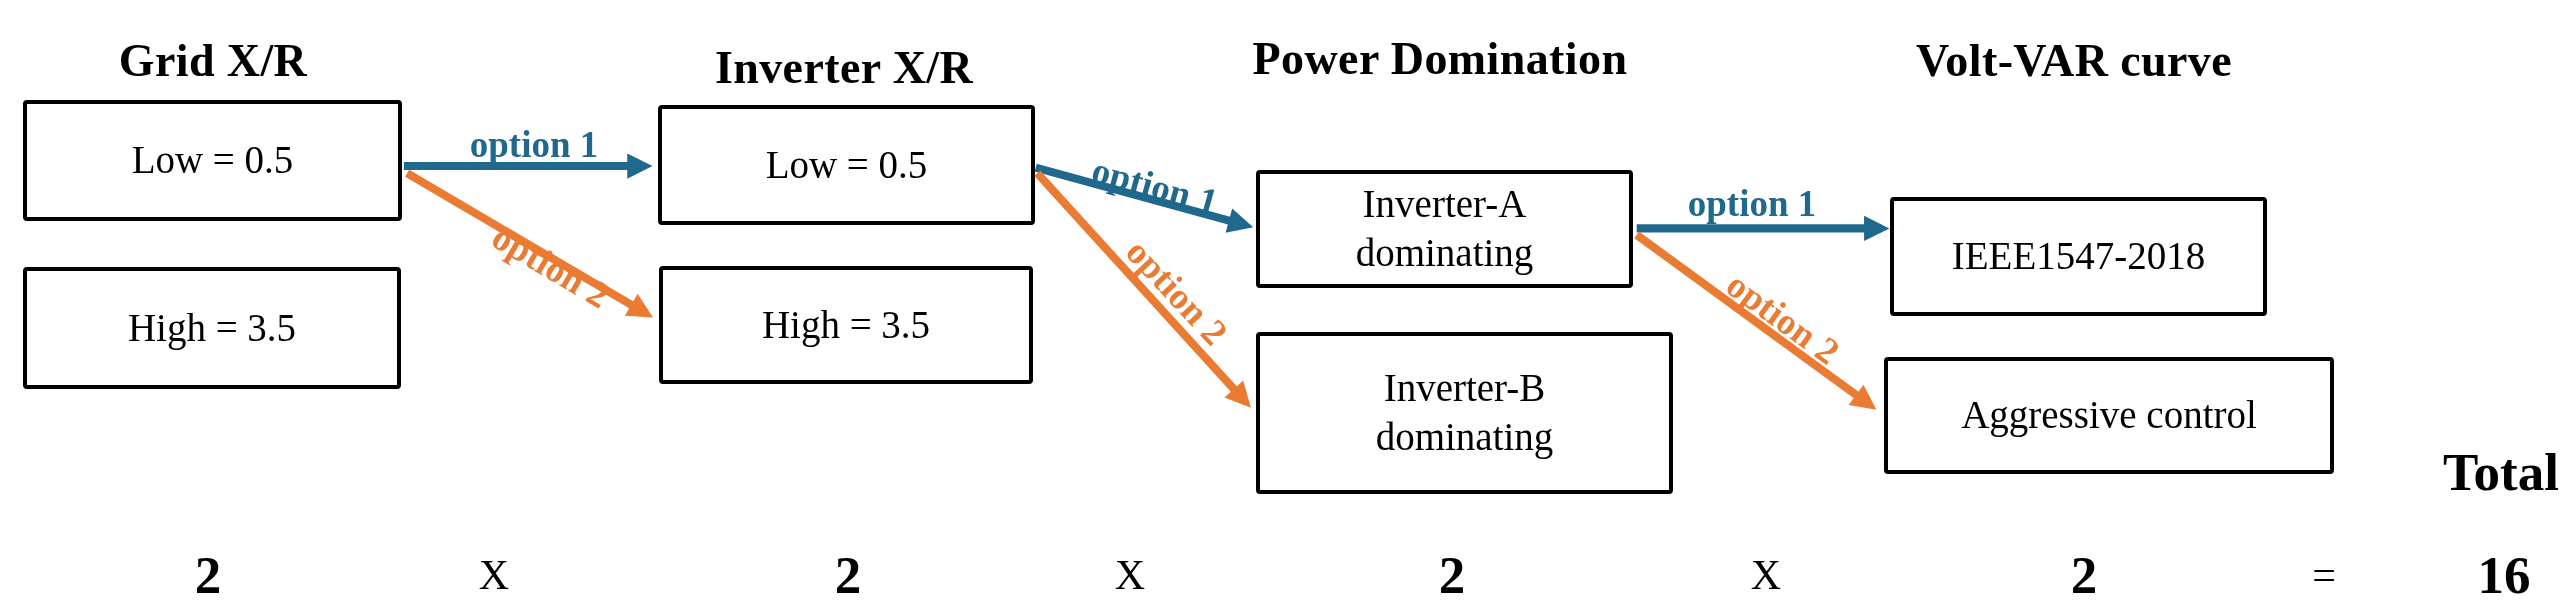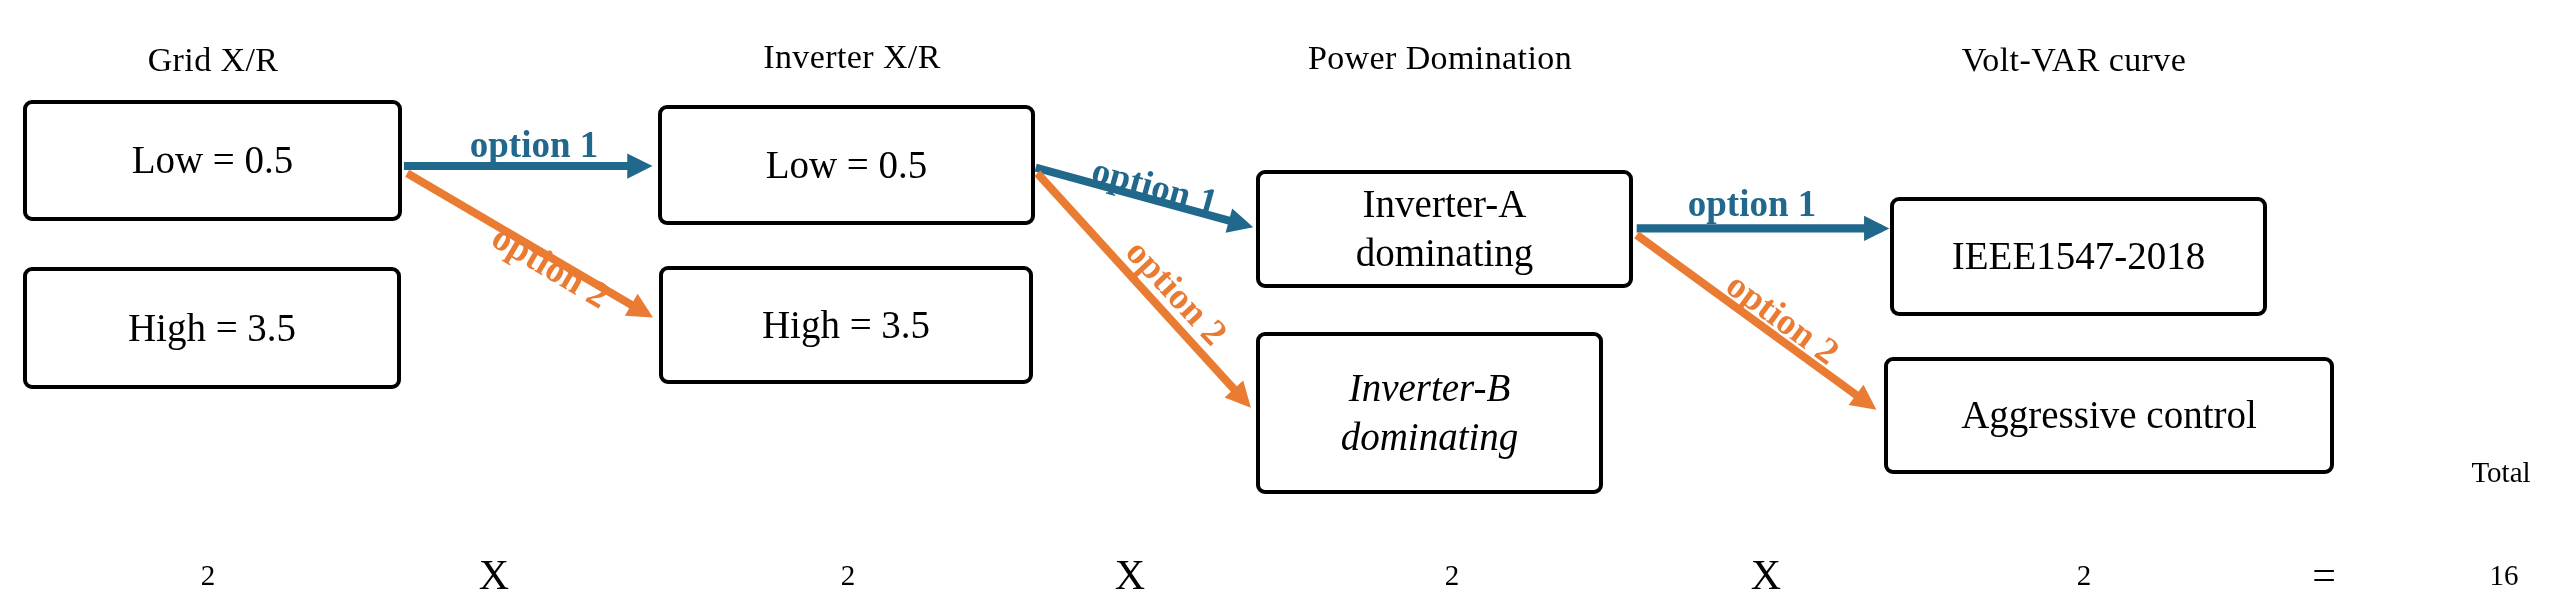--- a/index.html
+++ b/index.html
@@ -13,29 +13,29 @@
     position:relative;
     width:2576px;height:601px;
     background:var(--bg);
     overflow:hidden;
     font-family:"Liberation Serif",serif;
     color:var(--ink);
   }
   .col-title{
     position:absolute;
     transform:translate(-50%,-50%);
-    font-size:34px;font-weight:400;
+    font-size:46px;font-weight:700;
     white-space:nowrap;
     letter-spacing:0.4px;
   }
   .box{
     position:absolute;
     box-sizing:border-box;
     border:4px solid var(--ink);
-    border-radius:9px;
+    border-radius:4px;
     background:var(--bg);
     display:flex;align-items:center;justify-content:center;
     text-align:center;
     font-size:39px;line-height:1.25;
   }
   .box.narrow{padding:0 36px;}
   .arrows{position:absolute;left:0;top:0;width:2576px;height:601px;pointer-events:none;}
   .stroke-teal{stroke:var(--teal);}
   .stroke-orange{stroke:var(--orange);}
   .fill-teal{fill:var(--teal);}
@@ -44,43 +44,43 @@
     position:absolute;
     font-size:37px;font-weight:700;
     white-space:nowrap;
     transform-origin:center center;
   }
   .edge-label.teal{color:var(--teal);}
   .edge-label.orange{color:var(--orange);}
   .brow{
     position:absolute;
     transform:translate(-50%,-50%);
-    font-size:29px;font-weight:400;
+    font-size:53px;font-weight:700;
     white-space:nowrap;
   }
   .brow.sym{font-weight:400;font-size:42px;}
 </style>
 </head>
 <body>
 
 <div class="canvas">
 
   <div class="col-title" style="left:213px;top:60px;">Grid X/R</div>
-  <div class="col-title" style="left:844px;top:57px;margin-left:8px;">Inverter X/R</div>
+  <div class="col-title" style="left:844px;top:67px;">Inverter X/R</div>
   <div class="col-title" style="left:1440px;top:58px;text-align:center;">Power Domination</div>
   <div class="col-title" style="left:2074px;top:60px;">Volt-VAR curve</div>
 
   <div class="box" style="left:23px;top:100px;width:379px;height:121px;">Low = 0.5</div>
   <div class="box" style="left:23px;top:267px;width:378px;height:122px;">High = 3.5</div>
 
   <div class="box" style="left:658px;top:105px;width:377px;height:120px;">Low = 0.5</div>
   <div class="box" style="left:659px;top:266px;width:374px;height:118px;">High = 3.5</div>
 
   <div class="box narrow" style="left:1256px;top:170px;width:377px;height:118px;">Inverter-A dominating</div>
-  <div class="box narrow" style="left:1256px;top:332px;width:347px;height:162px;font-style:italic;">Inverter-B dominating</div>
+  <div class="box narrow" style="left:1256px;top:332px;width:417px;height:162px;">Inverter-B dominating</div>
 
   <div class="box" style="left:1890px;top:169px;width:377px;height:119px;margin-top:28px;">IEEE1547-2018</div>
   <div class="box" style="left:1884px;top:357px;width:450px;height:117px;">Aggressive control</div>
 
   <svg class="arrows" viewBox="0 0 3179 742" xmlns="http://www.w3.org/2000/svg">
     <defs>
       <marker id="ah-teal" viewBox="0 0 12 12" refX="8" refY="6" markerWidth="34" markerHeight="34" markerUnits="userSpaceOnUse" orient="auto">
         <path class="fill-teal" d="M0.5,0.5 L11.5,6 L0.5,11.5 Z"></path>
       </marker>
       <marker id="ah-orange" viewBox="0 0 12 12" refX="8" refY="6" markerWidth="34" markerHeight="34" markerUnits="userSpaceOnUse" orient="auto">

